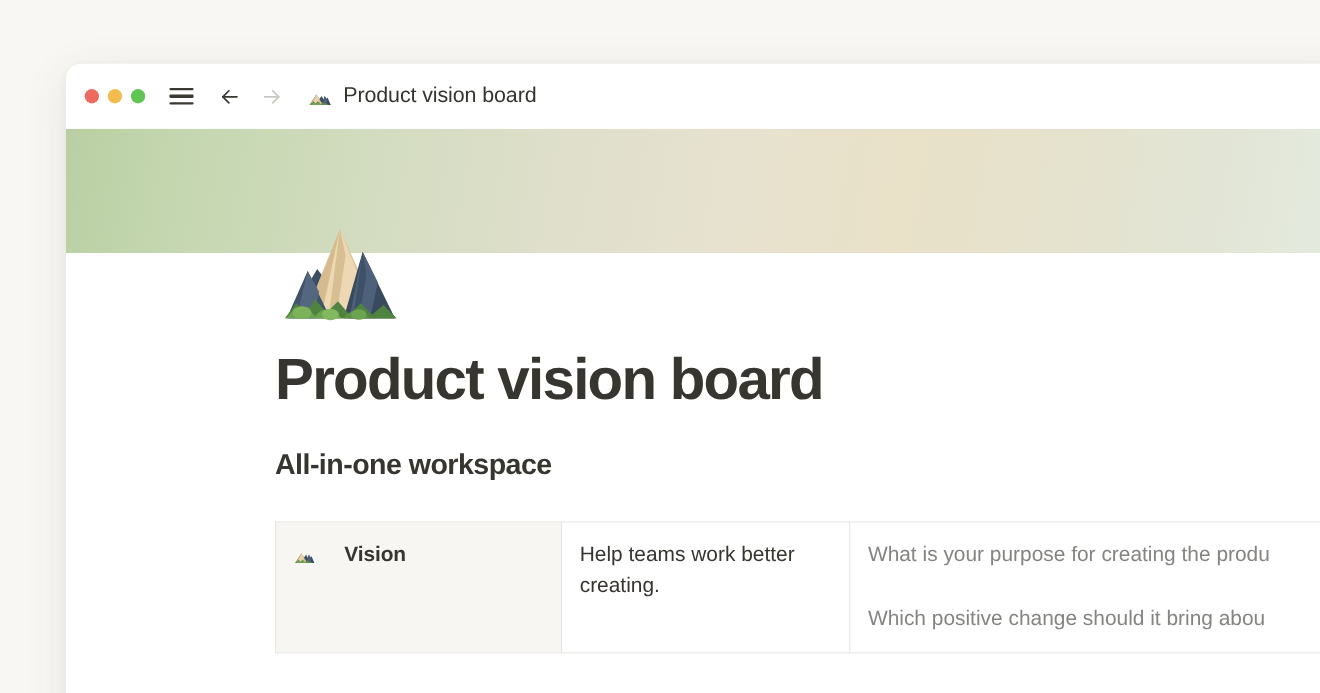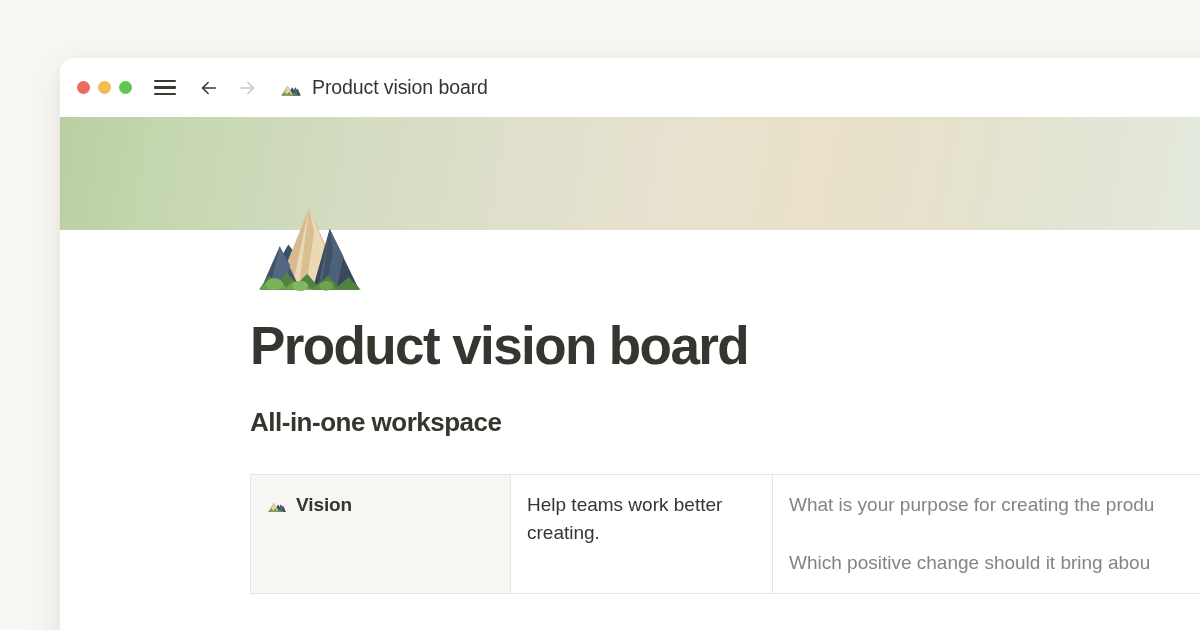--- a/index.html
+++ b/index.html
@@ -184,21 +184,21 @@
     height: 98px;
     box-sizing: border-box;
   }
   .col-label  { width: 260px; background: #f7f6f3; }
   .col-answer { width: 262px; background: #ffffff; }
   .col-prompt { width: 578px; background: #ffffff; }
 
   .label-cell-inner {
     display: flex;
     align-items: center;
-    gap: 9px;
+    gap: 26px;
   }
   .label-emoji {
     width: 20px;
     height: 20px;
     flex: 0 0 auto;
     display: block;
   }
   .label-text {
     font-weight: 700;
     font-size: 19px;

